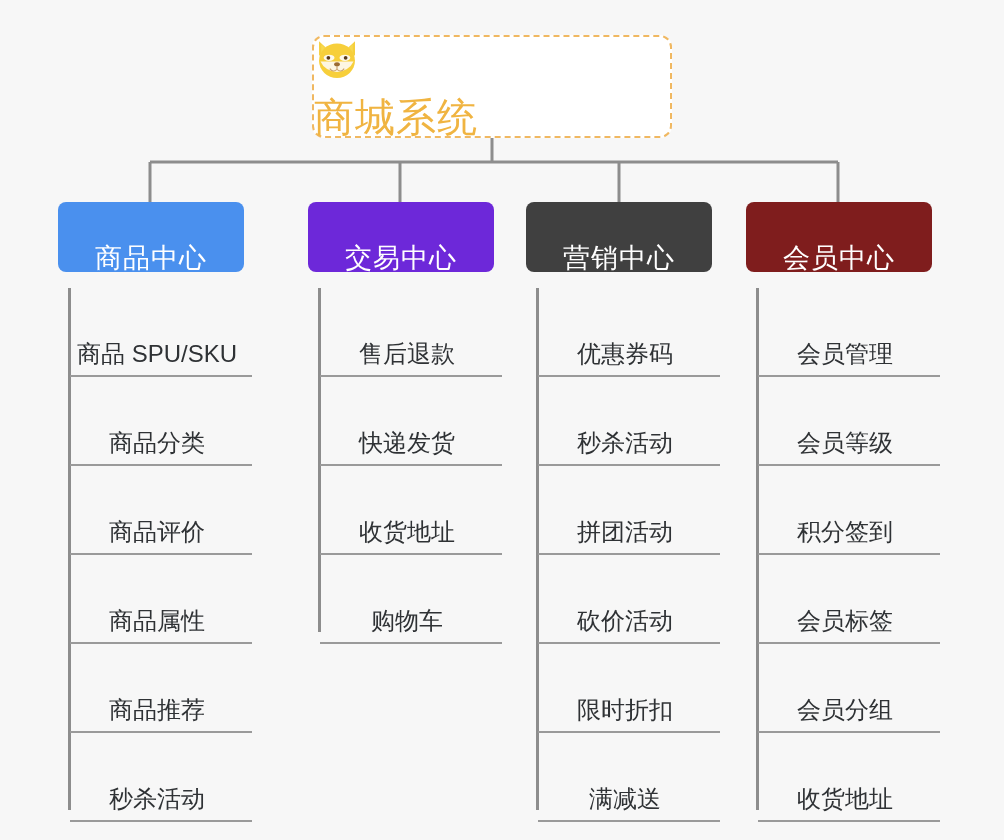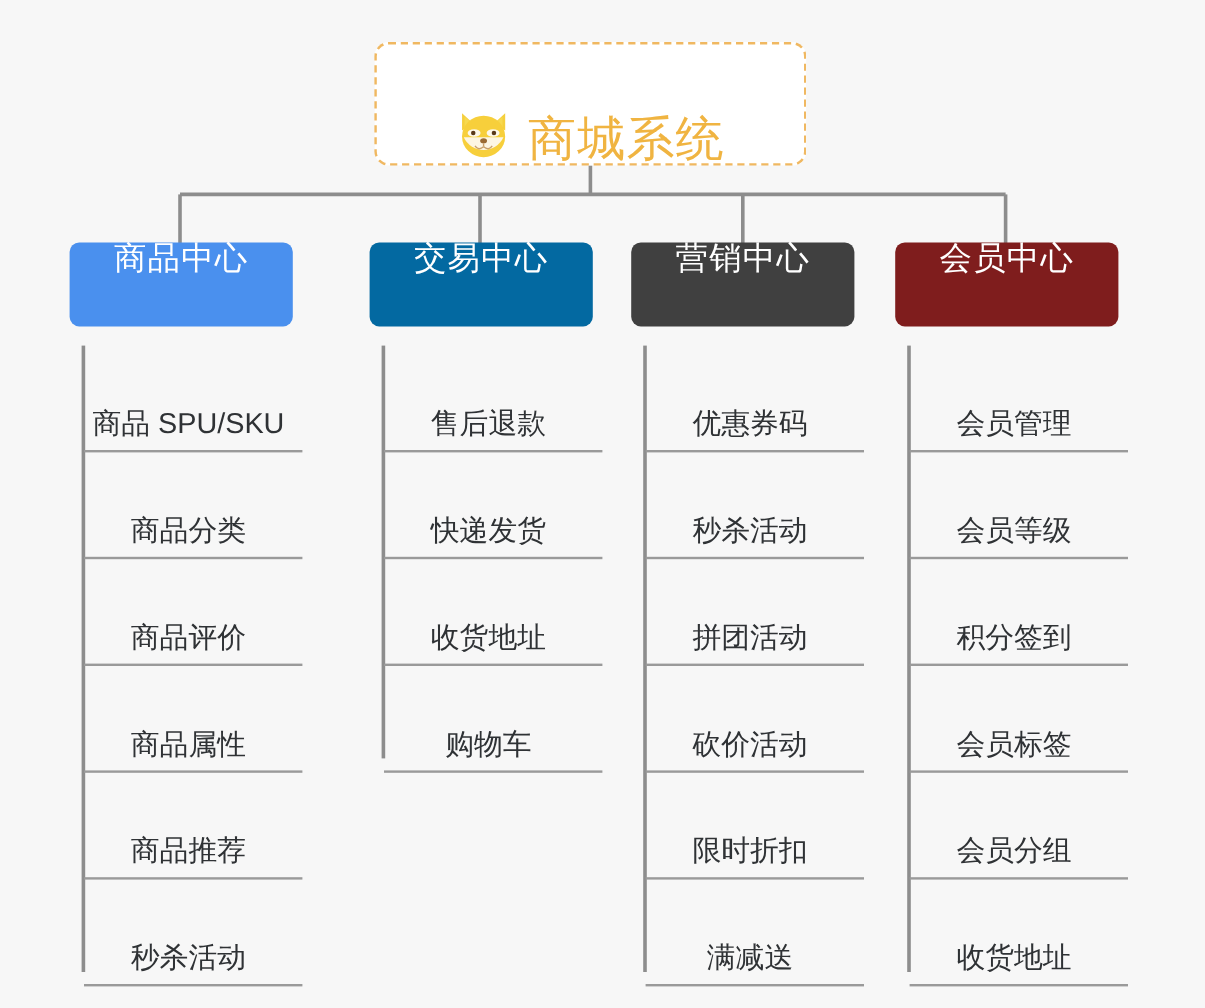--- a/index.html
+++ b/index.html
@@ -27,23 +27,24 @@
     position: absolute;
     left: 312px;
     top: 35px;
     width: 360px;
     height: 103px;
     background: #ffffff;
     border: 2px dashed #f0b861;
     border-radius: 12px;
     box-sizing: border-box;
     display: flex;
-    align-items: flex-end;
+    align-items: flex-start;
     justify-content: center;
     gap: 14px;
+    flex-direction: column;
   }
   .root-icon {
     width: 46px;
     height: 46px;
     flex: 0 0 auto;
     display: block;
   }
   .root-title {
     font-size: 40px;
     color: #f0b441;
@@ -70,21 +71,21 @@
   }
   .col-0 { left: 58px; }
   .col-1 { left: 308px; }
   .col-2 { left: 526px; }
   .col-3 { left: 746px; }
 
   .cat-header {
     height: 70px;
     border-radius: 8px;
     display: flex;
-    align-items: flex-start;
+    align-items: flex-end;
     justify-content: center;
     box-sizing: border-box;
   }
   .cat-header-label {
     color: #ffffff;
     font-size: 27px;
     line-height: 1;
     letter-spacing: 1px;
     white-space: nowrap;
   }
@@ -191,21 +192,21 @@
       <div class="item">
         <span class="item-label">商品推荐</span>
       </div>
       <div class="item">
         <span class="item-label">秒杀活动</span>
       </div>
     </div>
   </div>
 
   <div class="column col-1">
-    <div class="cat-header" style="background:#0369a1;">
+    <div class="cat-header" style="background:#6d28d9;">
       <span class="cat-header-label">交易中心</span>
     </div>
     <div class="items">
       <div class="item">
         <span class="item-label">售后退款</span>
       </div>
       <div class="item">
         <span class="item-label">快递发货</span>
       </div>
       <div class="item">

